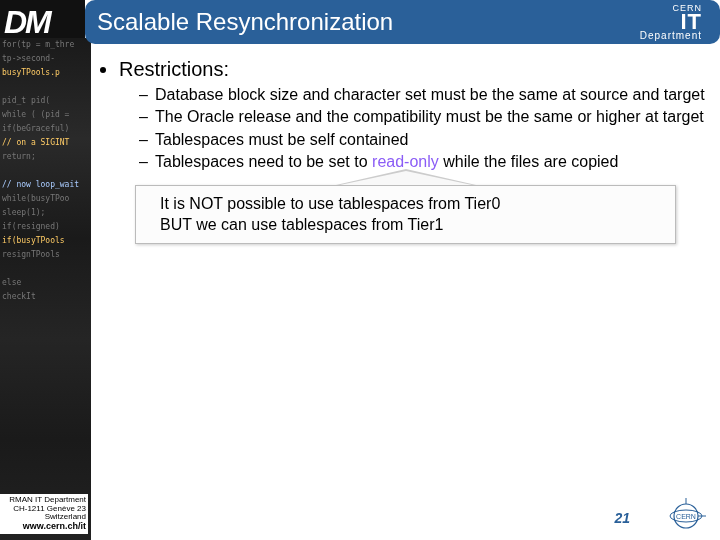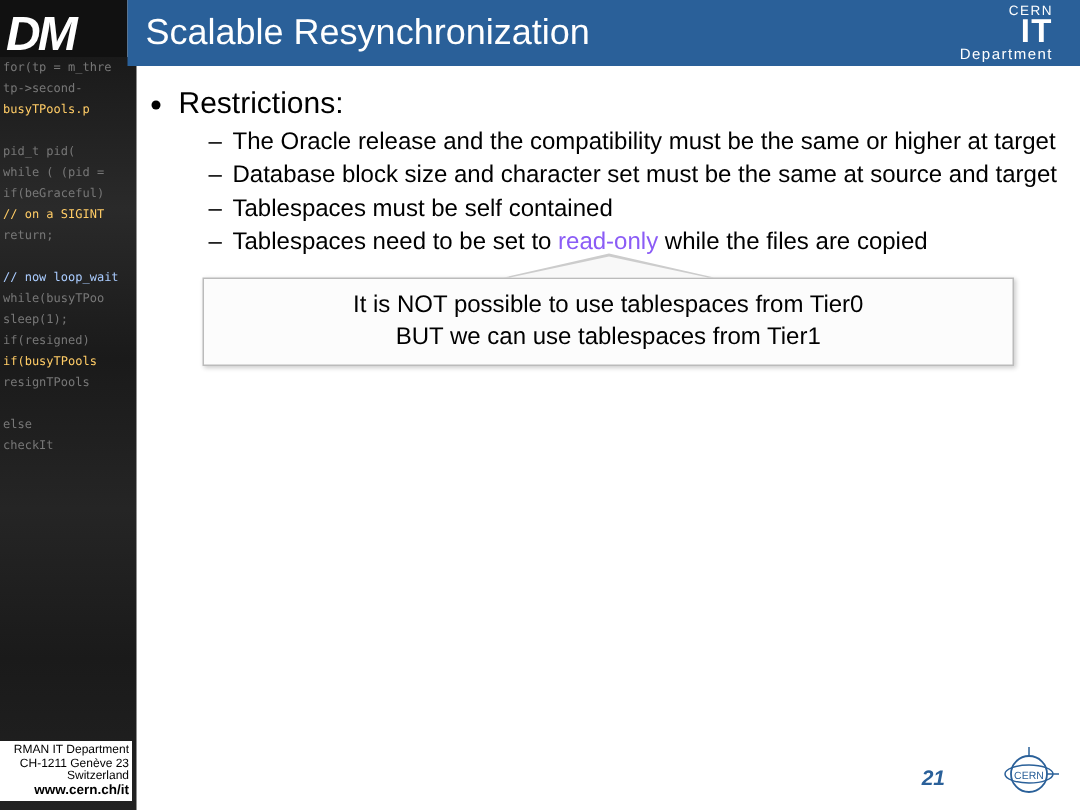--- a/index.html
+++ b/index.html
@@ -5,40 +5,40 @@
   * { margin: 0; padding: 0; box-sizing: border-box; }
   body { width: 720px; height: 540px; font-family: Arial, sans-serif; background: #fff; position: relative; overflow: hidden; }
 
   .sidebar { position: absolute; left: 0; top: 0; width: 85px; height: 540px; background: #111; }
   .sidebar-dm { position: absolute; top: 4px; left: 4px; color: #fff; font-size: 32px; font-weight: bold; font-style: italic; letter-spacing: -2px; }
   .sidebar-code { position: absolute; top: 38px; left: 0; width: 91px; height: 502px; background: linear-gradient(180deg,#1a1a1a 0%,#2a2a2a 20%,#1a1a1a 40%,#252525 60%,#1a1a1a 80%,#222 100%); overflow: hidden; }
   .sidebar-code span { display: block; color: #777; font-size: 8px; font-family: monospace; line-height: 14px; padding-left: 2px; white-space: nowrap; }
   .sidebar-code .hl { color: #ffcc66; }
   .sidebar-code .hl2 { color: #aaccff; }
 
-  .titlebar { position: absolute; left: 85px; top: 0; right: 0; height: 44px; background: #2a6099; display: flex; align-items: center; }
+  .titlebar { position: absolute; left: 85px; top: 0; right: 0; height: 44px; background: #2a6099; display: flex; align-items: center; border-radius: 10px; }
   .titlebar h1 { color: #fff; font-size: 24px; font-weight: normal; margin-left: 12px; flex: 1; }
   .cern-it { color: #fff; text-align: right; margin-right: 18px; line-height: 0.9; }
   .cern-it .small { font-size: 9px; display: block; letter-spacing: 1px; }
   .cern-it .big { font-size: 22px; font-weight: bold; letter-spacing: 1px; display: inline-block; }
   .cern-it .dept { font-size: 10px; display: block; letter-spacing: 1px; }
 
   .content { position: absolute; left: 95px; top: 58px; right: 14px; bottom: 40px; color: #000; }
   .content ul.b1 { list-style: disc; padding-left: 24px; margin-bottom: 8px; }
   .content ul.b1 > li { font-size: 20px; margin-bottom: 6px; }
   .content ul.b2 { list-style: none; padding-left: 20px; margin-top: 4px; }
   .content ul.b2 > li { font-size: 16px; margin-bottom: 2px; position: relative; padding-left: 16px; line-height: 1.28; }
   .content ul.b2 > li::before { content: "–"; position: absolute; left: 0; }
   .red { color: #8b5cf6; }
 
   .arrow-box { position: relative; margin: 12px 30px 16px 40px; }
   .arrow-head { position: absolute; top: -16px; left: 50%; transform: translateX(-50%); width: 0; height: 0; border-left: 70px solid transparent; border-right: 70px solid transparent; border-bottom: 16px solid #ccc; }
   .arrow-head::after { content: ""; position: absolute; top: 2px; left: -66px; width: 0; height: 0; border-left: 66px solid transparent; border-right: 66px solid transparent; border-bottom: 14px solid #f8f8f8; }
   .arrow-body { border: 1px solid #bbb; background: #fcfcfc; padding: 8px 24px; box-shadow: 1px 1px 3px rgba(0,0,0,0.2); }
-  .arrow-body p { font-size: 16px; text-align: center; line-height: 1.3; }
+  .arrow-body p { font-size: 16px; text-align: left; line-height: 1.3; }
 
   .footer-left { position: absolute; left: 0; bottom: 6px; width: 88px; text-align: right; font-size: 8px; line-height: 1.1; color: #000; background: #fff; padding: 2px 2px 2px 0; }
   .footer-left .url { font-weight: bold; font-size: 9px; }
 
   .page-num { position: absolute; right: 90px; bottom: 14px; font-size: 14px; font-style: italic; font-weight: bold; color: #2a6099; }
 
   .cern-logo { position: absolute; right: 10px; bottom: 6px; width: 48px; height: 36px; }
   .cern-logo svg { width: 100%; height: 100%; }
 </style>
 </head>
@@ -76,22 +76,22 @@
     <span class="big">IT</span>
     <span class="dept">Department</span>
   </div>
 </div>
 
 <div class="content">
   <ul class="b1">
     <li>
       <span>Restrictions:</span>
       <ul class="b2">
+        <li>Database block size and character set must be the same at source and target</li>
         <li>The Oracle release and the compatibility must be the same or higher at target</li>
-        <li>Database block size and character set must be the same at source and target</li>
         <li>Tablespaces must be self contained</li>
         <li><span>Tablespaces need to be set to </span><span class="red">read-only</span><span> while the files are copied</span></li>
       </ul>
     </li>
   </ul>
 
   <div class="arrow-box">
     <div class="arrow-head"></div>
     <div class="arrow-body">
       <p>It is NOT possible to use tablespaces from Tier0</p>

